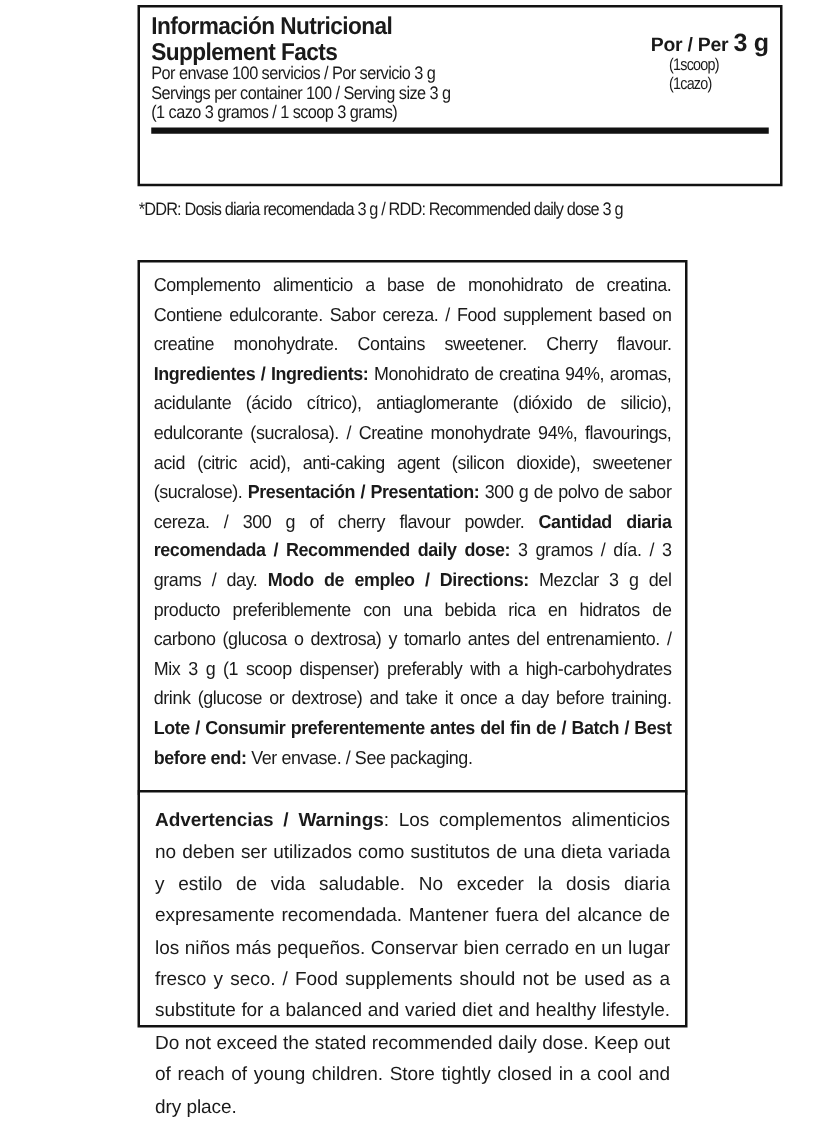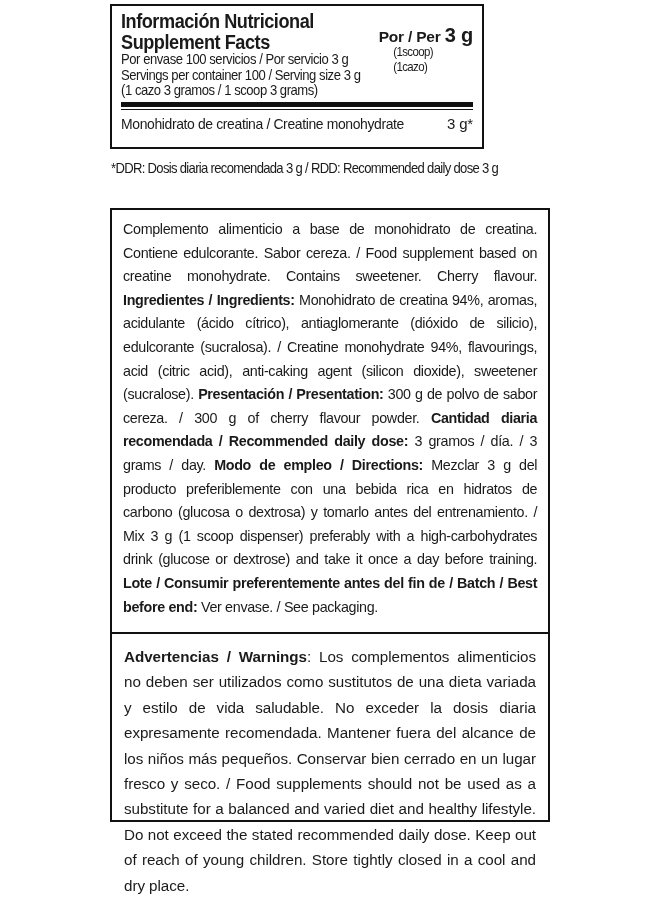--- a/index.html
+++ b/index.html
@@ -29,21 +29,21 @@
     box-sizing: border-box;
     border: 2px solid #111;
     background: #fff;
   }
 
   
   .facts-box {
     position: absolute;
     left: 0;
     top: 4px;
-    width: 374px;
+    width: 516px;
     height: 145px;
     padding: 5px 9px 0 9px;
   }
   .facts-head {
     display: flex;
     align-items: flex-start;
     justify-content: space-between;
   }
   .facts-head-left { flex: 1 1 auto; min-width: 0; }
   .facts-head-right {
@@ -188,24 +188,20 @@
       <div class="facts-head-right">
         <div class="per-line"><span>Por / Per </span><span class="big">3 g</span></div>
         <div class="scoop-line">(1scoop)</div>
         <div class="scoop-line">(1cazo)</div>
       </div>
 
     </div>
 
     <div class="thick-rule"></div>
 
-    <div class="nutrient-row">
-      <div class="nutrient-name">Monohidrato de creatina / Creatine monohydrate</div>
-      <div class="nutrient-amt">3 g*</div>
-    </div>
 
   </div>
 
   <div class="ddr-note">*DDR: Dosis diaria recomendada 3 g / RDD: Recommended daily dose 3 g</div>
 
   <div class="panel desc-box">
     <div class="desc-text"><span>Complemento alimenticio a base de monohidrato de creatina. Contiene edulcorante. Sabor cereza. / Food supplement based on creatine monohydrate. Contains sweetener. Cherry flavour. </span><b>Ingredientes / Ingredients:</b><span> Monohidrato de creatina 94%, aromas, acidulante (ácido cítrico), antiaglomerante (dióxido de silicio), edulcorante (sucralosa). / Creatine monohydrate 94%, flavourings, acid (citric acid), anti-caking agent (silicon dioxide), sweetener (sucralose). </span><b>Presentación / Presentation:</b><span> 300 g de polvo de sabor cereza. / 300 g of cherry flavour powder. </span><b>Cantidad diaria recomendada / Recommended daily dose:</b><span> 3 gramos / día. / 3 grams / day. </span><b>Modo de empleo / Directions:</b><span> Mezclar 3 g del producto preferiblemente con una bebida rica en hidratos de carbono (glucosa o dextrosa) y tomarlo antes del entrenamiento. / Mix 3 g (1 scoop dispenser) preferably with a high-carbohydrates drink (glucose or dextrose) and take it once a day before training. </span><b>Lote / Consumir preferentemente antes del fin de / Batch / Best before end:</b><span> Ver envase. / See packaging.</span></div>
   </div>
 
   <div class="panel warn-box">

